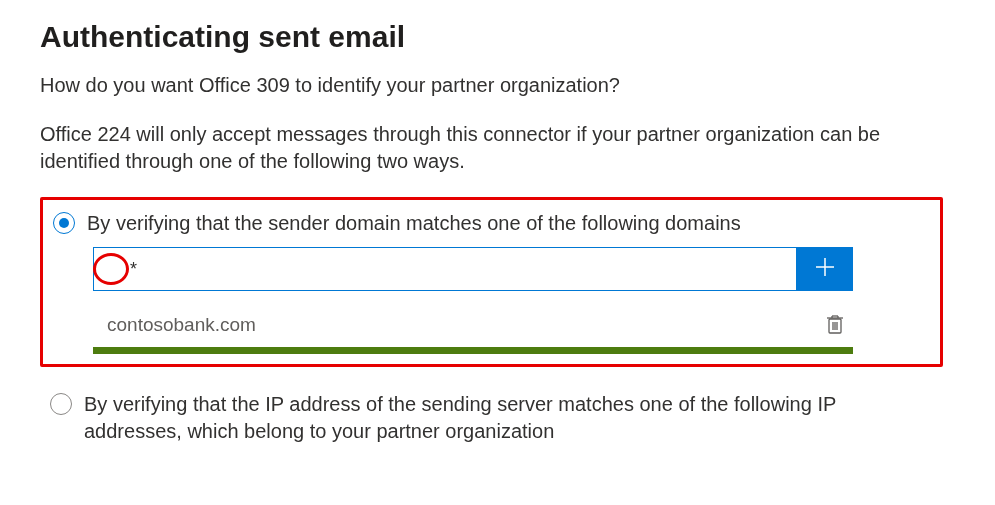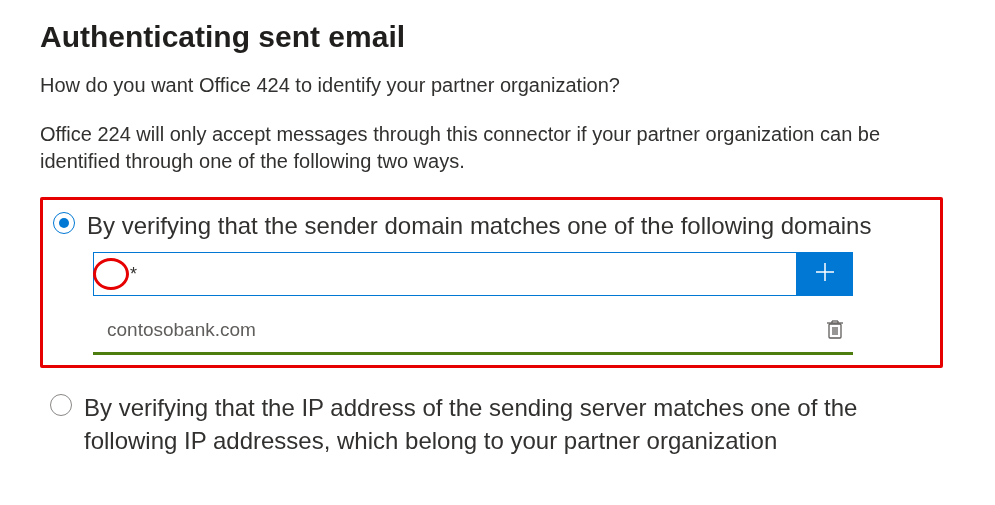--- a/index.html
+++ b/index.html
@@ -62,21 +62,21 @@
   .radio.selected::after {
     content: "";
     position: absolute;
     left: 50%; top: 50%;
     width: 10px; height: 10px;
     background: #0078d4;
     border-radius: 50%;
     transform: translate(-50%, -50%);
   }
   .opt-label {
-    font-size: 24px;
+    font-size: 20px;
     color: #323130;
     line-height: 1.35;
   }
 
   .domain-block {
     margin-left: 40px;
     margin-top: 10px;
   }
   .input-row {
     display: flex;
@@ -112,21 +112,21 @@
     color: #fff;
     display: flex;
     align-items: center;
     justify-content: center;
     cursor: pointer;
   }
   .add-btn svg { stroke: #fff; }
 
   .domain-list {
     margin-top: 14px;
-    border-bottom: 3px solid #4d7c0f;
+    border-bottom: 7px solid #4d7c0f;
     max-width: 760px;
   }
   .domain-item {
     display: flex;
     align-items: center;
     justify-content: space-between;
     padding: 8px 4px 10px 14px;
     font-size: 19px;
     color: #605e5c;
   }
@@ -136,21 +136,21 @@
     cursor: pointer;
     color: #605e5c;
   }
 </style>
 </head>
 <body>
 
 <div class="page">
   <h1>Authenticating sent email</h1>
 
-  <p class="subtitle">How do you want Office 424 to identify your partner organization?</p>
+  <p class="subtitle">How do you want Office 309 to identify your partner organization?</p>
 
   <p class="desc">Office 224 will only accept messages through this connector if your partner organization can be identified through one of the following two ways.</p>
 
   <div class="options">
 
     <div class="opt highlight">
       <div class="opt-row">
         <span class="radio selected"></span>
         <span class="opt-label">By verifying that the sender domain matches one of the following domains</span>
       </div>

